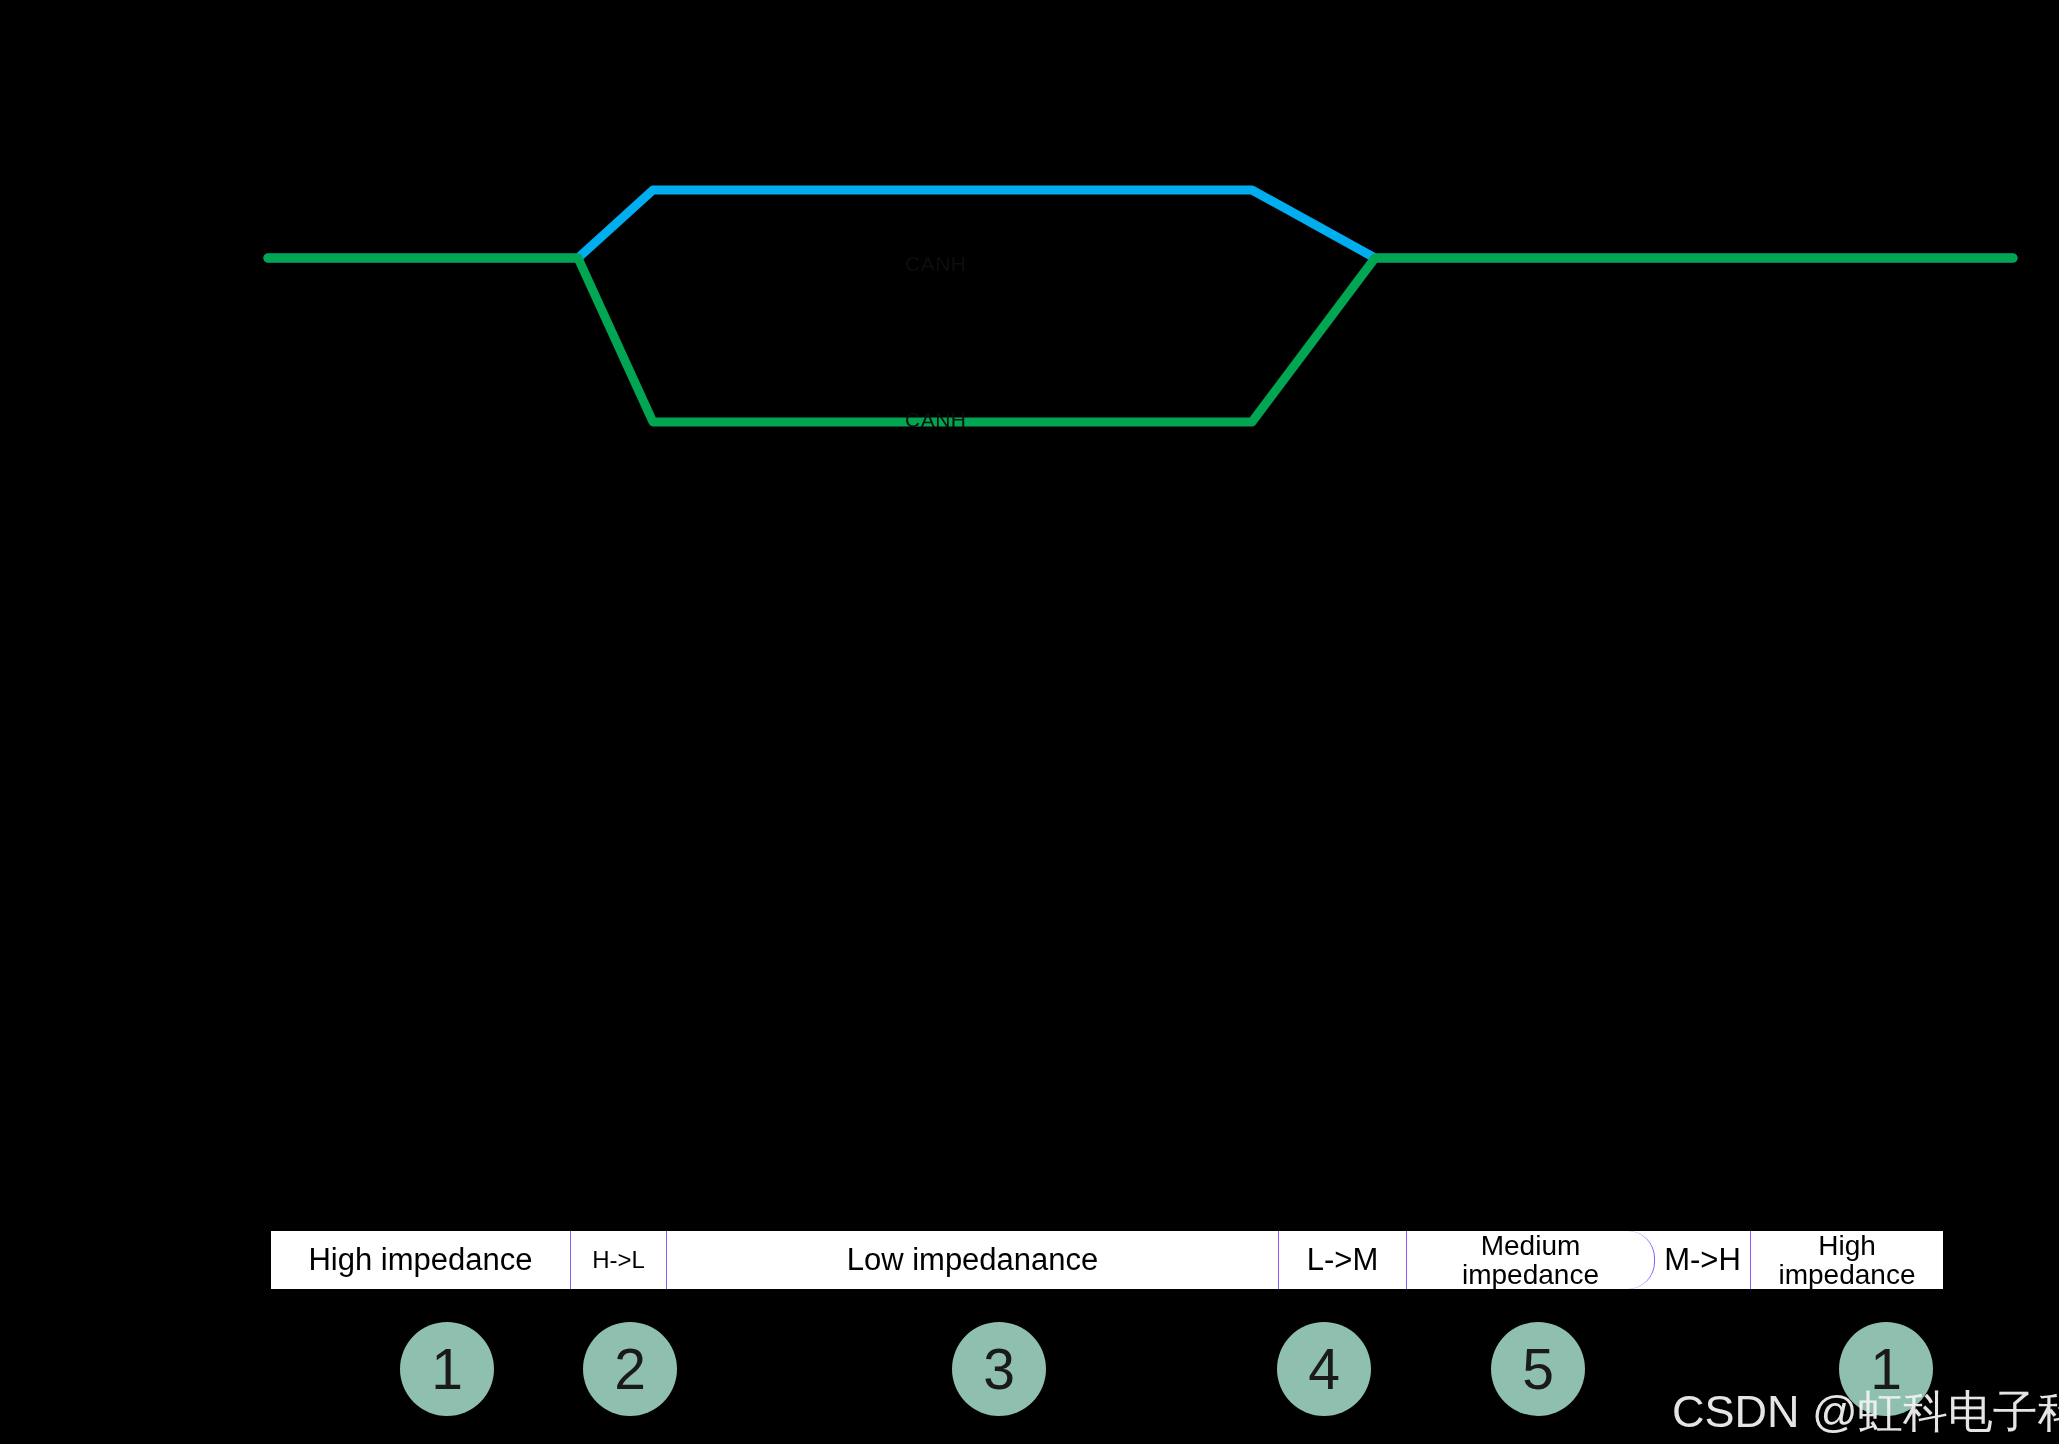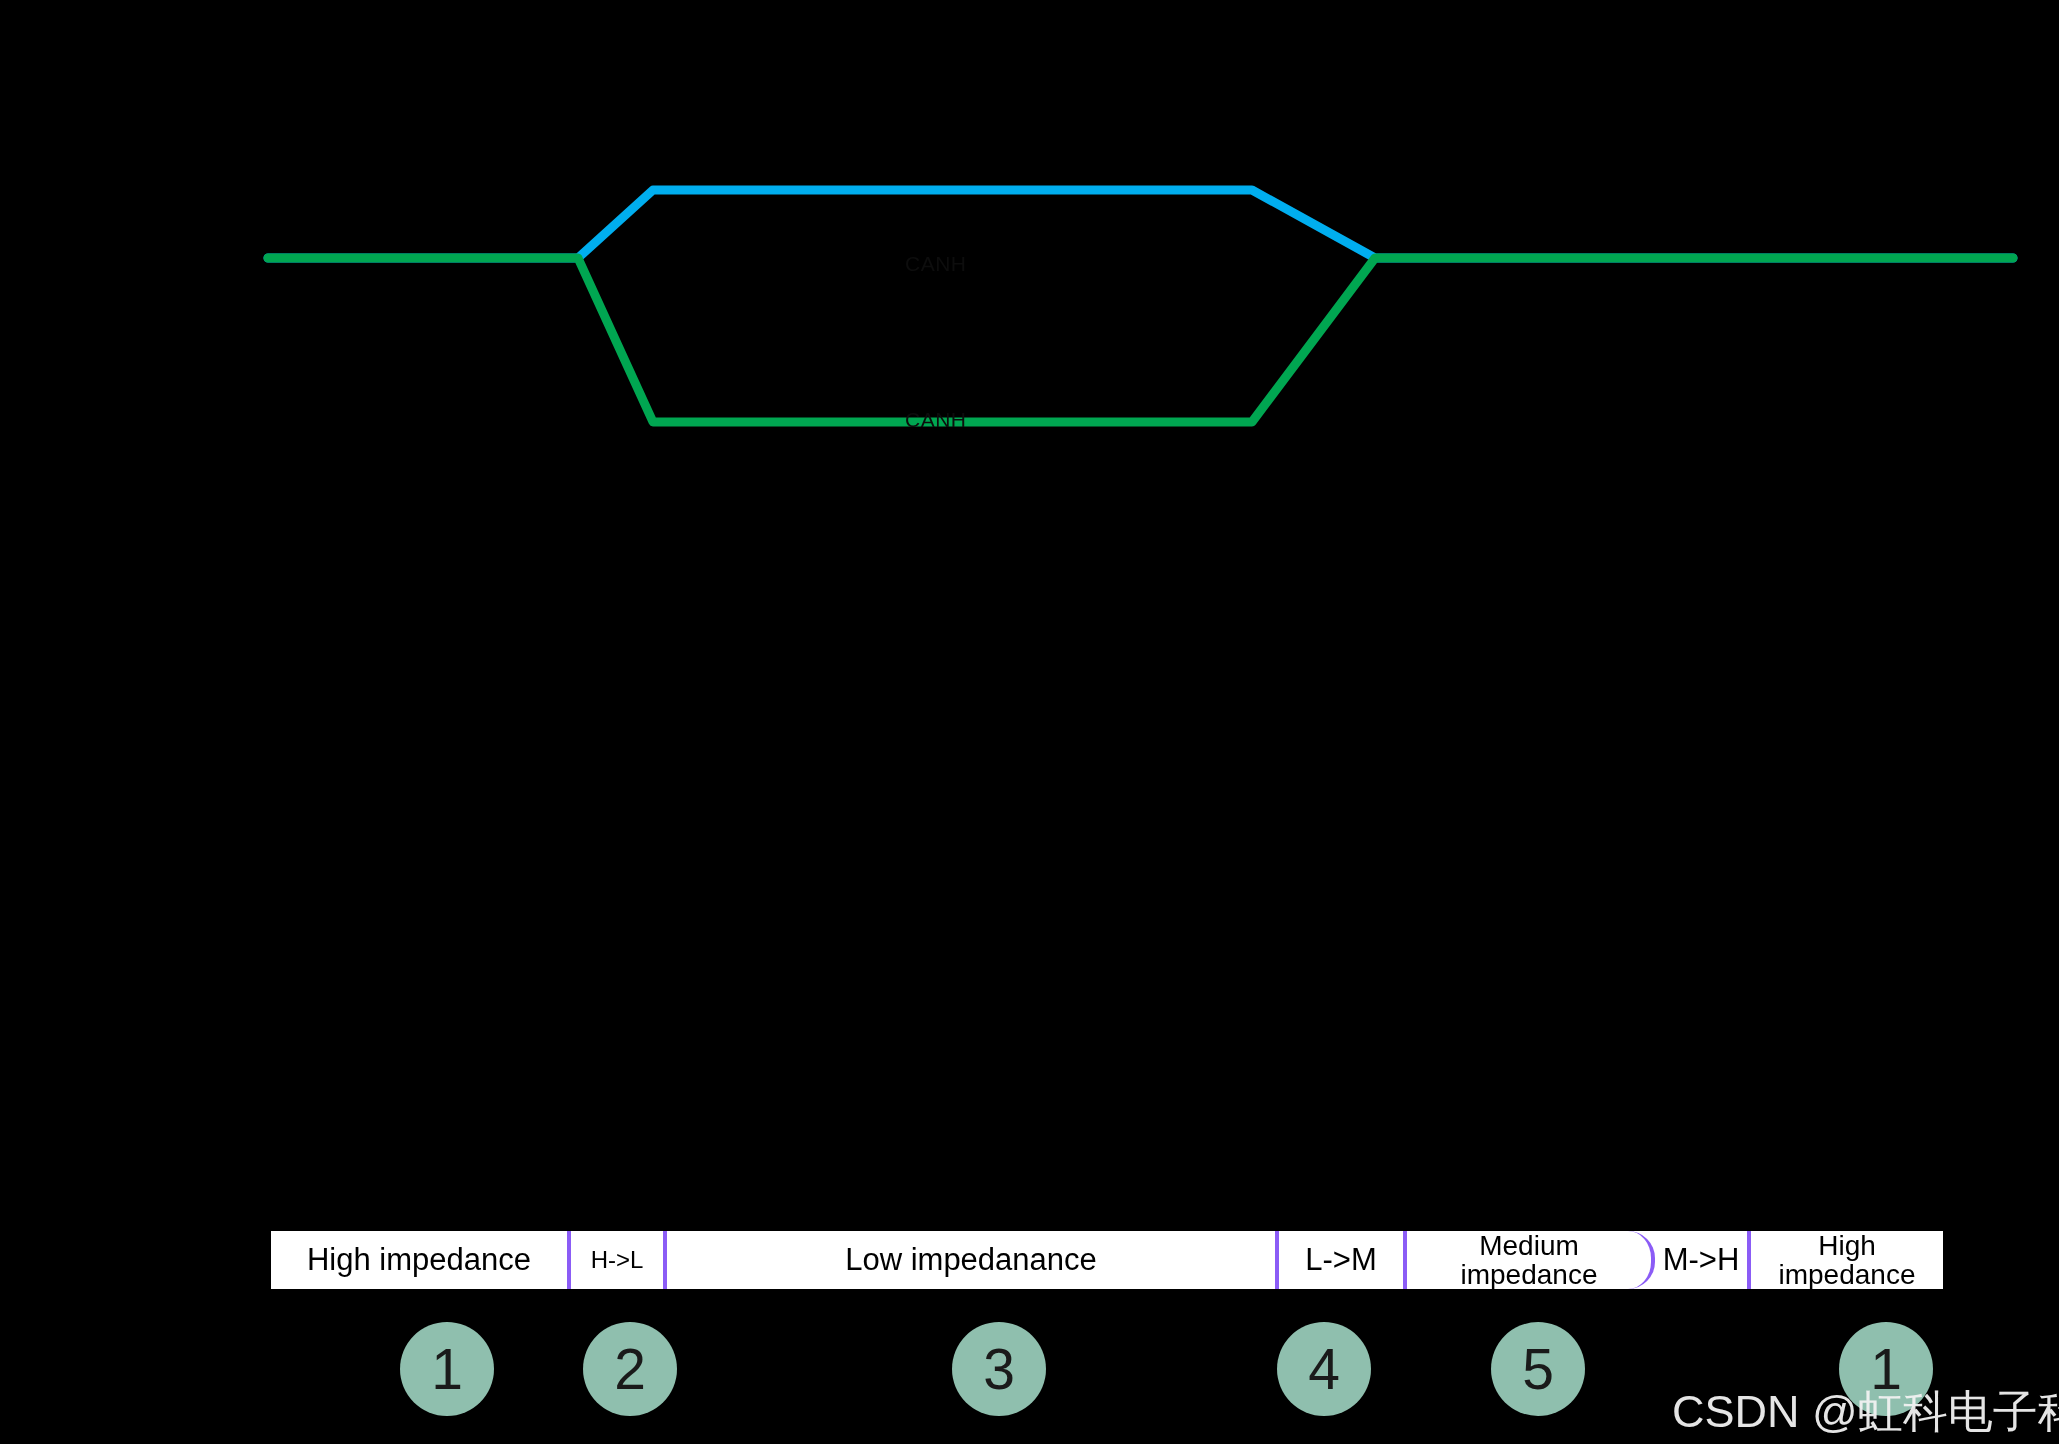--- a/index.html
+++ b/index.html
@@ -53,21 +53,21 @@
     border: 2px solid #000000;
     box-sizing: border-box;
   }
   .phase-cell {
     display: flex;
     align-items: center;
     justify-content: center;
     text-align: center;
     color: #000000;
     background: #ffffff;
-    border-right: 4px solid #8b5cf6;
+    border-right: 1px solid #8b5cf6;
     box-sizing: border-box;
     line-height: 1.06;
     padding: 0 4px;
   }
   .phase-cell:last-child { border-right: none; }
   .phase-cell.big   { font-size: 31px; }
   .phase-cell.small { font-size: 24px; }
   .phase-cell.two-line { font-size: 28px; line-height: 1.04; border-radius: 27px; }
 
   

